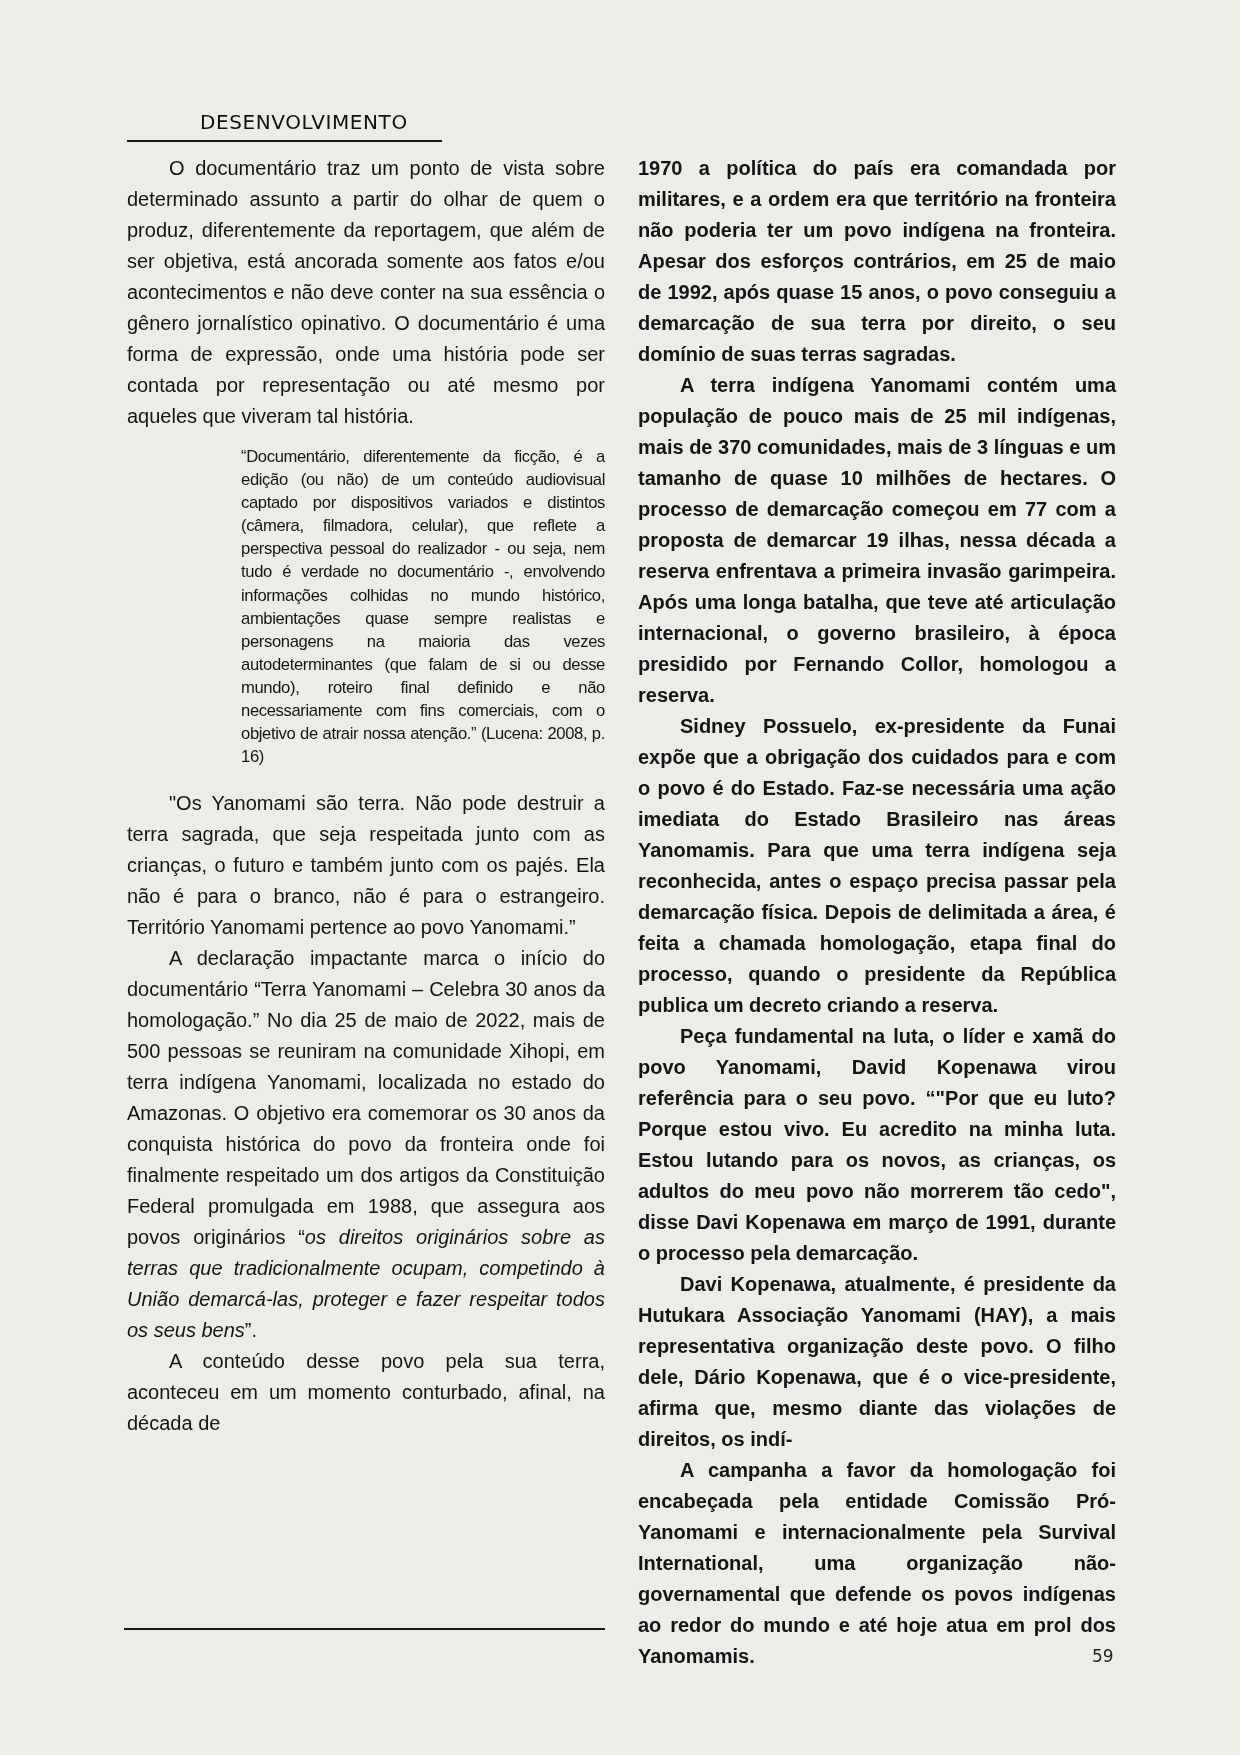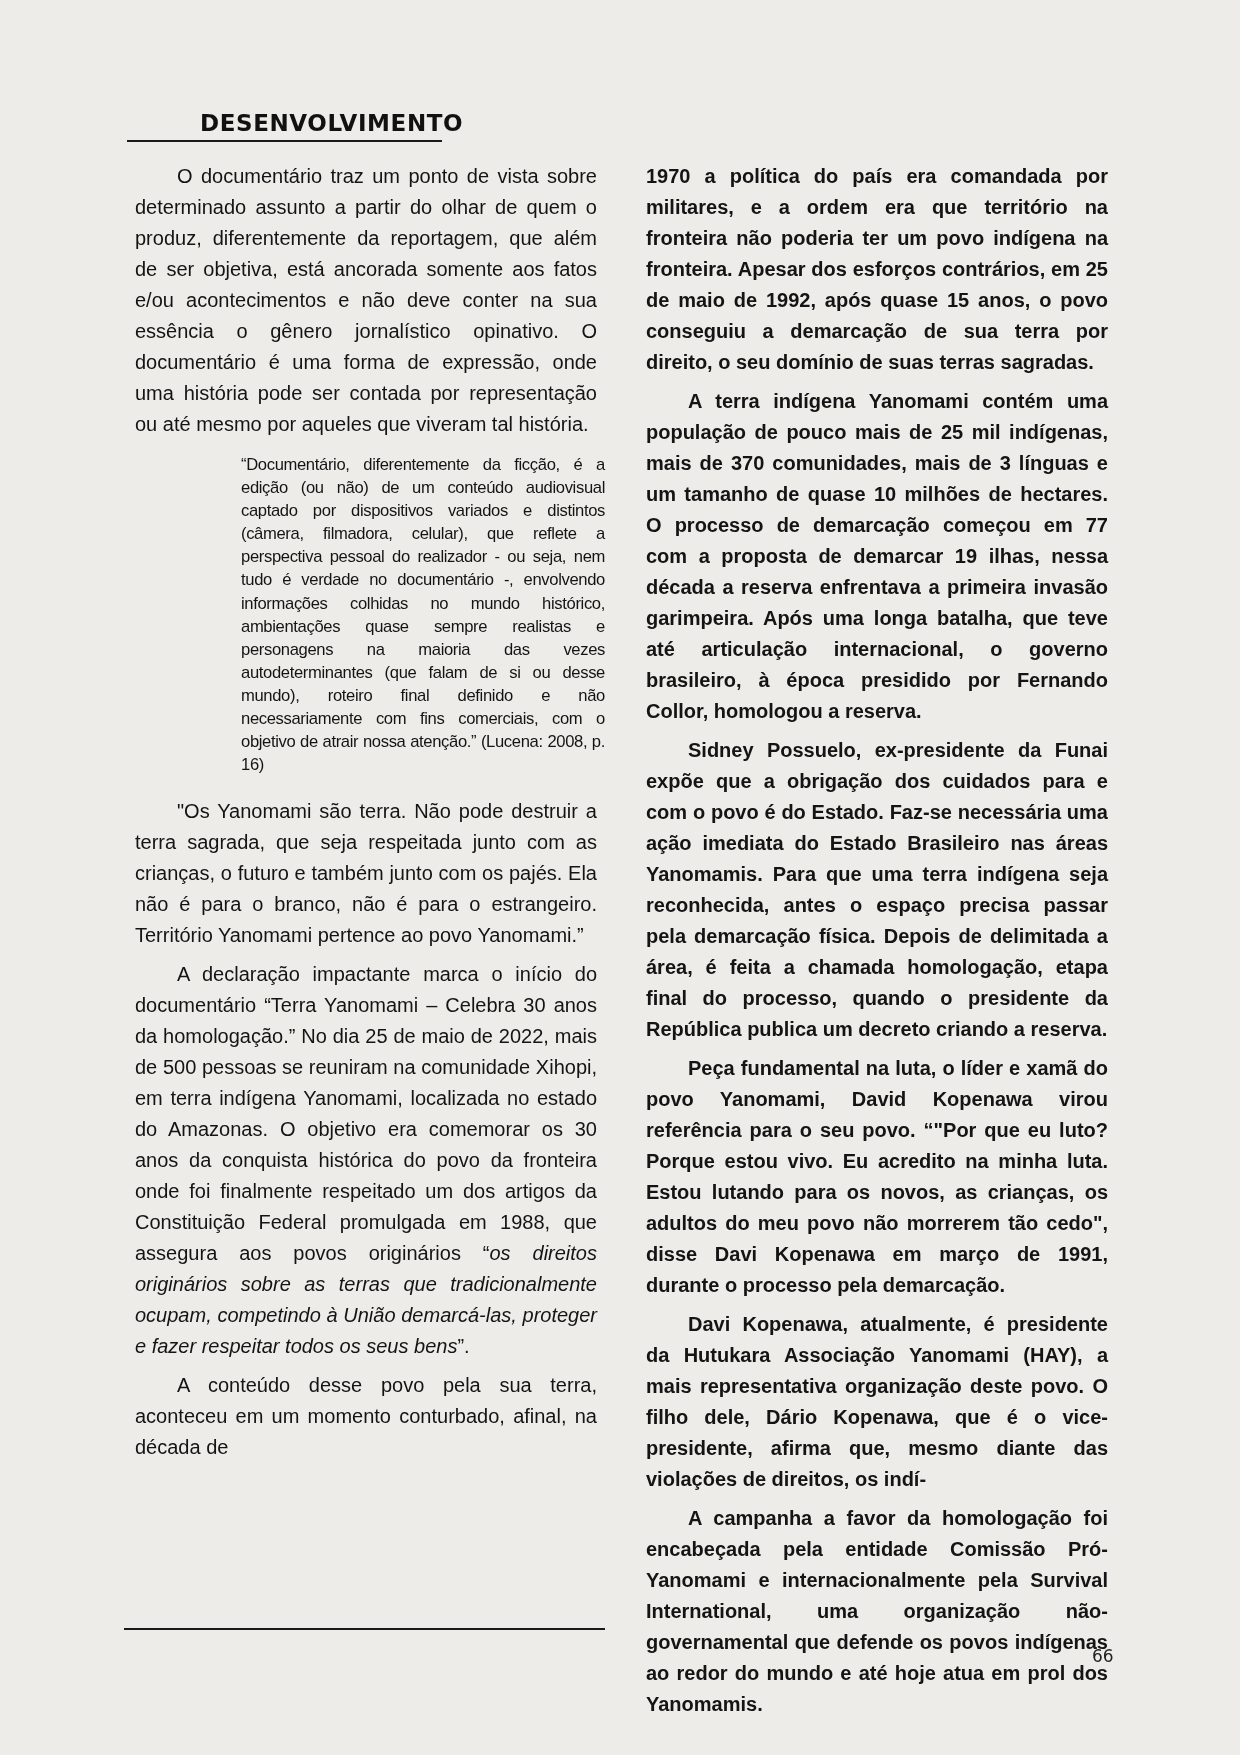--- a/index.html
+++ b/index.html
@@ -21,42 +21,42 @@
       top: 108px;
       width: 315px;
       border-bottom: 2px solid #1a1a1a;
       height: 32px;
     }
     .page-heading span {
       position: absolute;
       left: 73px;
       top: 2px;
       font-family: "DejaVu Sans", sans-serif;
-      font-weight: bold;
-      font-size: 23px;
+      font-weight: normal;
+      font-size: 20px;
       letter-spacing: 0.6px;
       color: #111;
     }
     .col {
       position: absolute;
       top: 153px;
       font-size: 20px;
       line-height: 31px;
     }
     .col-left {
       left: 127px;
       width: 478px;
     }
     .col-right {
       left: 638px;
       width: 478px;
       font-weight: bold;
     }
     p {
-      margin: 8px;
+      margin: 0;
       text-align: justify;
       text-indent: 42px;
       hyphens: none;
     }
     p.no-indent {
       text-indent: 0;
     }
     .block-quote {
       margin: 13px 0 20px 114px;
       font-size: 16.6px;
@@ -104,13 +104,13 @@
 
 <div class="col col-right">
   <p class="no-indent">1970 a política do país era comandada por militares, e a ordem era que território na fronteira não poderia ter um povo indígena na fronteira. Apesar dos esforços contrários, em 25 de maio de 1992, após quase 15 anos, o povo conseguiu a demarcação de sua terra por direito, o seu domínio de suas terras sagradas.</p>
   <p>A terra indígena Yanomami contém uma população de pouco mais de 25 mil indígenas, mais de 370 comunidades, mais de 3 línguas e um tamanho de quase 10 milhões de hectares. O processo de demarcação começou em 77 com a proposta de demarcar 19 ilhas, nessa década a reserva enfrentava a primeira invasão garimpeira. Após uma longa batalha, que teve até articulação internacional, o governo brasileiro, à época presidido por Fernando Collor, homologou a reserva.</p>
   <p>Sidney Possuelo, ex-presidente da Funai expõe que a obrigação dos cuidados para e com o povo é do Estado. Faz-se necessária uma ação imediata do Estado Brasileiro nas áreas Yanomamis. Para que uma terra indígena seja reconhecida, antes o espaço precisa passar pela demarcação física. Depois de delimitada a área, é feita a chamada homologação, etapa final do processo, quando o presidente da República publica um decreto criando a reserva.</p>
   <p>Peça fundamental na luta, o líder e xamã do povo Yanomami, David Kopenawa virou referência para o seu povo. “"Por que eu luto? Porque estou vivo. Eu acredito na minha luta. Estou lutando para os novos, as crianças, os adultos do meu povo não morrerem tão cedo", disse Davi Kopenawa em março de 1991, durante o processo pela demarcação.</p>
   <p>Davi Kopenawa, atualmente, é presidente da Hutukara Associação Yanomami (HAY), a mais representativa organização deste povo. O filho dele, Dário Kopenawa, que é o vice-presidente, afirma que, mesmo diante das violações de direitos, os indí-</p>
   <p>A campanha a favor da homologação foi encabeçada pela entidade Comissão Pró-Yanomami e internacionalmente pela Survival International, uma organização não-governamental que defende os povos indígenas ao redor do mundo e até hoje atua em prol dos Yanomamis.</p>
 </div>
 
-<div class="page-number">66</div>
+<div class="page-number">59</div>
 
 </body></html>

